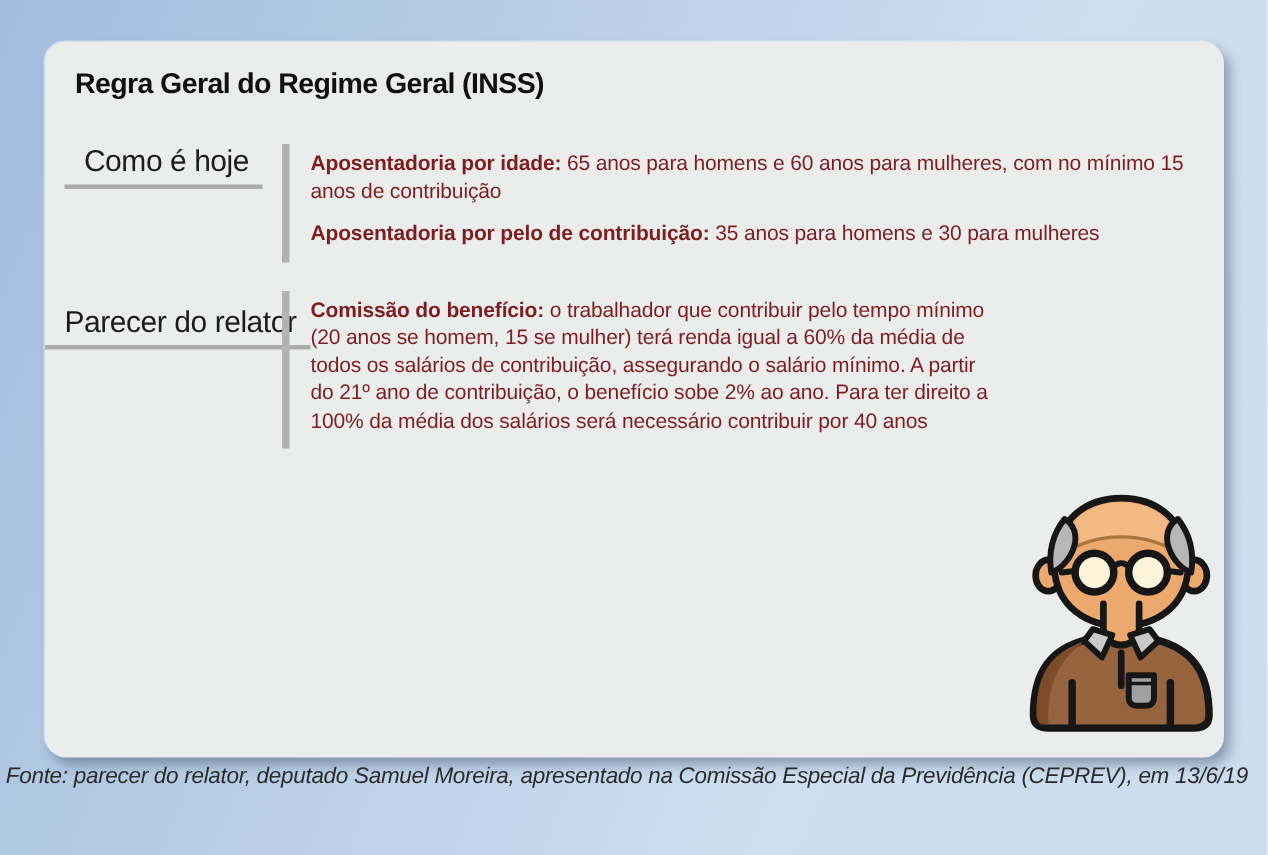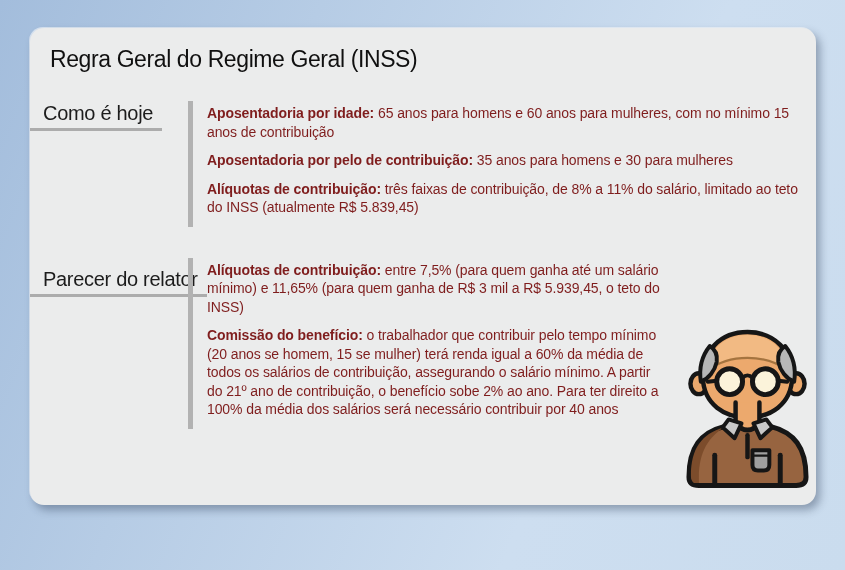--- a/index.html
+++ b/index.html
@@ -8,27 +8,27 @@
     position:relative; width:845px; height:570px; overflow:hidden;
     background:linear-gradient(112deg,#a3bddc 0%,#b6cce5 30%,#cddef0 68%,#cadcee 100%);
     font-family:"Liberation Sans",sans-serif;
   }
   .card{
     position:absolute; left:30px; top:28px; width:786px; height:477px;
     background:#ebecec; border-radius:14px; overflow:hidden;
     box-shadow:4px 5px 8px rgba(35,50,75,.38), -1px -1px 0 rgba(255,255,255,.55);
   }
   .title{
-    margin:18px 0 0 20px; font-size:23px; font-weight:normal; color:#101010;
+    margin:18px 0 0 20px; font-size:19px; font-weight:bold; color:#101010;
     letter-spacing:-.4px;
   }
   .section{ display:grid; grid-template-columns:158px 5px 1fr; }
   .sec1{ margin-top:28px; }
-  .sec2{ margin-top:31px; }
-  .label-cell{ text-align:left; }
+  .sec2{ margin-top:19px; }
+  .label-cell{ text-align:center; }
   .sec1 .label-cell{ padding-top:1px; }
   .sec2 .label-cell{ padding-top:10px; }
   .section-label{
     display:inline-block; font-size:20px; color:#1c1c1c; letter-spacing:-.3px;
     padding:0 9px 3px 13px; border-bottom:3px solid #acacac; white-space:nowrap;
   }
   .vline{ background:#b2b2b2; width:5px; }
   .content{ padding:3px 0 0 14px; }
   .sec1 .content{ max-width:626px; }
   .sec2 .content{ max-width:476px; }
@@ -51,31 +51,29 @@
     <h1 class="title">Regra Geral do Regime Geral (INSS)</h1>
 
     <section class="section sec1">
       <div class="label-cell">
         <span class="section-label">Como é hoje</span>
       </div>
       <div class="vline"></div>
       <div class="content">
         <p><b>Aposentadoria por idade:</b><span> 65 anos para homens e 60 anos para mulheres, com no mínimo 15 anos de contribuição</span></p>
         <p><b>Aposentadoria por pelo de contribuição:</b><span> 35 anos para homens e 30 para mulheres</span></p>
-        <p><b>Alíquotas de contribuição:</b><span> três faixas de contribuição, de 8% a 11% do salário, limitado ao teto do INSS (atualmente R$ 5.839,45)</span></p>
       </div>
     </section>
 
     <section class="section sec2">
       <div class="label-cell">
         <span class="section-label">Parecer do relator</span>
       </div>
       <div class="vline"></div>
       <div class="content">
-        <p><b>Alíquotas de contribuição:</b><span> entre 7,5% (para quem ganha até um salário mínimo) e 11,65% (para quem ganha de R$ 3 mil a R$ 5.939,45, o teto do INSS)</span></p>
         <p><b>Comissão do benefício:</b><span> o trabalhador que contribuir pelo tempo mínimo (20 anos se homem, 15 se mulher) terá renda igual a 60% da média de todos os salários de contribuição, assegurando o salário mínimo. A partir do 21º ano de contribuição, o benefício sobe 2% ao ano. Para ter direito a 100% da média dos salários será necessário contribuir por 40 anos</span></p>
       </div>
     </section>
 
     <svg class="avatar" viewBox="0 0 132 162" xmlns="http://www.w3.org/2000/svg" aria-hidden="true">
       <g stroke="#161616" stroke-width="4.5" stroke-linejoin="round" stroke-linecap="round">
 
         <ellipse cx="17" cy="55" rx="8.5" ry="10.5" fill="#eca96d"></ellipse>
         <ellipse cx="115" cy="55" rx="8.5" ry="10.5" fill="#eca96d"></ellipse>
 
@@ -105,13 +103,14 @@
         <path d="M85,91 L72,95 L79,110 L91,99 Z" fill="#c9c9c9" stroke-width="4"></path>
 
         <path d="M66,107 L66,129" fill="none" stroke-width="4.5"></path>
 
         <path d="M71,122 L88,122 L88,137 C88,140.5 86,142.5 82.5,142.5 L76.5,142.5 C73,142.5 71,140.5 71,137 Z" fill="#a0a0a0" stroke-width="4"></path>
         <path d="M71,127.5 L88,127.5" fill="none" stroke-width="2.4"></path>
       </g>
     </svg>
   </div>
 
+  <div class="source">Fonte: parecer do relator, deputado Samuel Moreira, apresentado na Comissão Especial da Previdência (CEPREV), em 13/6/19</div>
 </div>
 
 </body></html>

